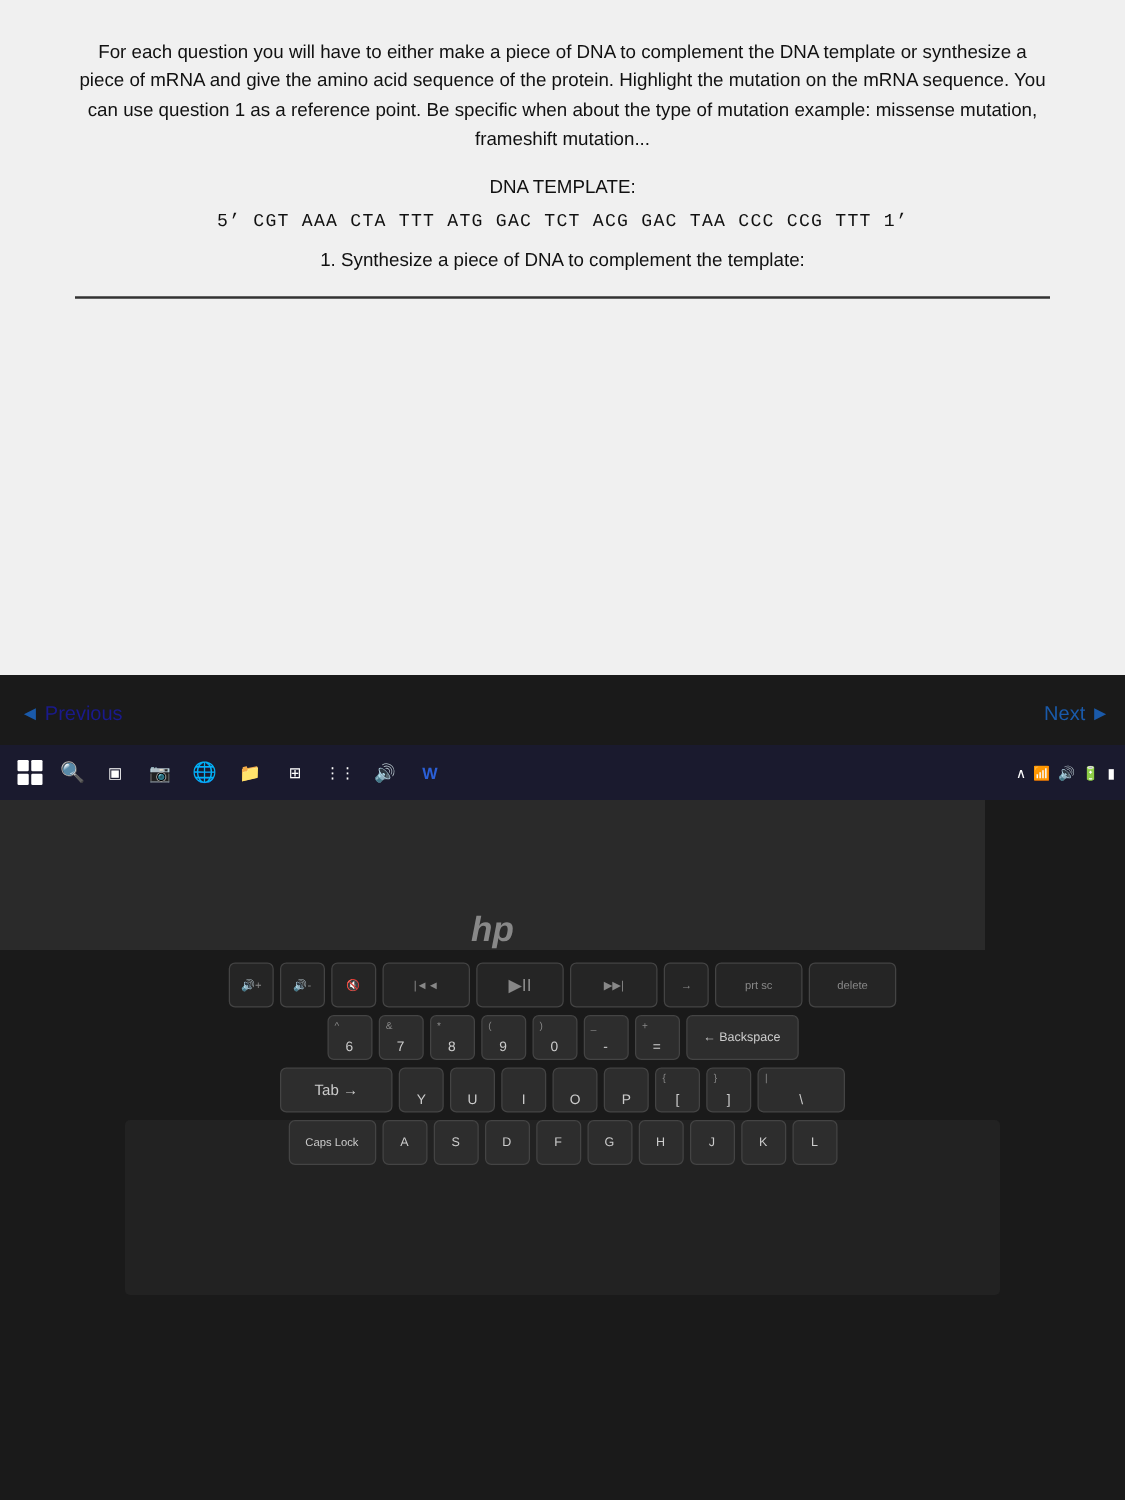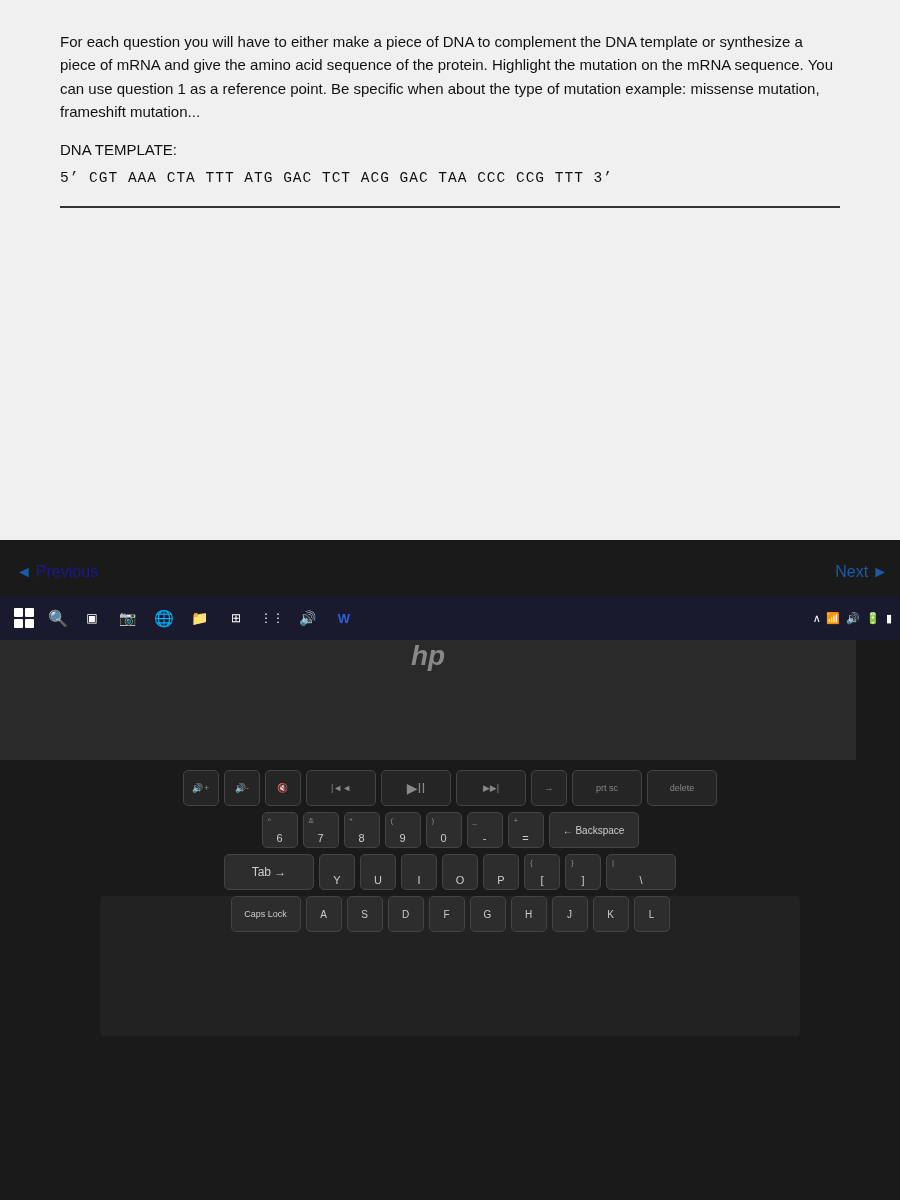--- a/index.html
+++ b/index.html
@@ -14,20 +14,21 @@
 
     
     .page-content {
       position: absolute;
       top: 0;
       left: 0;
       width: 900px;
       height: 540px;
       background: #f0f0f0;
       padding: 30px 60px 20px 60px;
+      text-align: center;
     }
 
     .instructions-text {
       font-size: 15px;
       line-height: 1.55;
       color: #111;
       margin-bottom: 18px;
     }
 
     .question-title {
@@ -140,25 +141,25 @@
       gap: 6px;
       color: white;
       font-size: 11px;
     }
 
     
     .hp-area {
       position: absolute;
       bottom: 440px;
       left: 0;
-      width: 856px;
+      width: 788px;
       height: 120px;
       background: #2a2a2a;
       display: flex;
-      align-items: flex-start;
+      align-items: flex-end;
       justify-content: center;
     }
 
     .hp-logo {
       font-size: 28px;
       color: #888;
       font-style: italic;
       font-weight: bold;
     }
 
@@ -231,22 +232,23 @@
   </style>
 </head>
 <body>
 
 <div class="page-content">
   <p class="instructions-text">For each question you will have to either make a piece of DNA to complement the DNA template or synthesize a piece of mRNA and give the amino acid sequence of the protein. Highlight the mutation on the mRNA sequence. You can use question 1 as a reference point. Be specific when about the type of mutation example: missense mutation, frameshift mutation...</p>
 
 
   <p class="dna-label">DNA TEMPLATE:</p>
 
-  <p class="dna-sequence">5’ CGT AAA CTA TTT ATG GAC TCT ACG GAC TAA CCC CCG TTT 3’</p>
-
+  <p class="dna-sequence">5’ CGT AAA CTA TTT ATG GAC TCT ACG GAC TAA CCC CCG TTT 1’</p>
+
+  <p class="synthesize-instruction">1. Synthesize a piece of DNA to complement the template:</p>
 
   <div class="answer-line"></div>
 </div>
 
 <button class="previous-btn">
   <span class="nav-arrow">◄</span>
   <span>Previous</span>
 </button>
 
 <div style="position:absolute; top:555px; right:0; color:#1a5aaa; font-size:16px; padding:8px 12px; cursor:pointer; display:flex; align-items:flex-start; gap:4px;">

